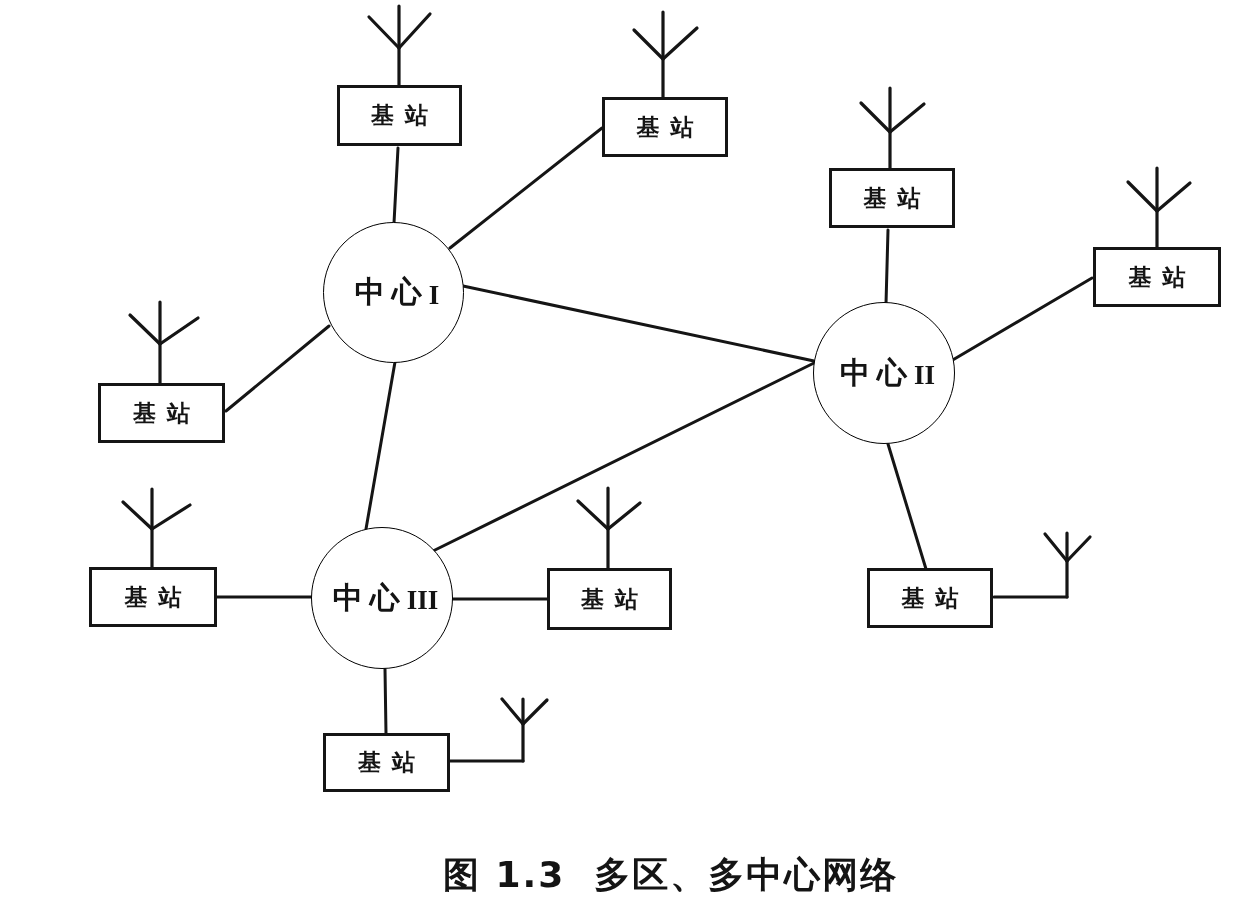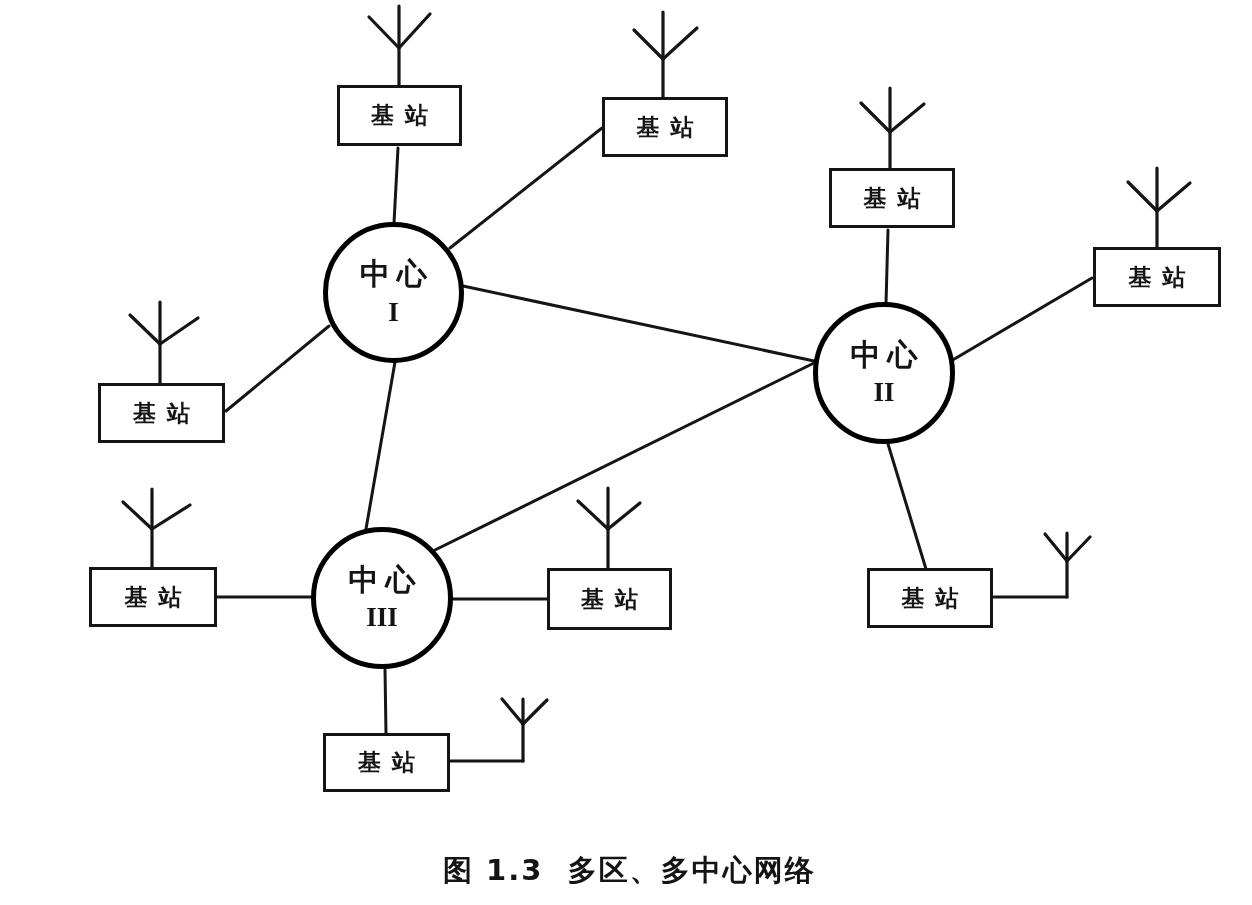--- a/index.html
+++ b/index.html
@@ -40,25 +40,25 @@
     font-weight: bold;
     letter-spacing: 11px;
     margin-left: 11px; 
     white-space: nowrap;
     line-height: 1;
   }
   
   .cnode {
     position: absolute;
     box-sizing: border-box;
-    border: 5px solid #000000;
+    border: 1px solid #000000;
     border-radius: 50%;
     background: #ffffff;
     display: flex;
-    flex-direction: column;
+    flex-direction: row;
     align-items: center;
     justify-content: center;
   }
   .cnode .cname {
     font-size: 30px;
     font-weight: bold;
     letter-spacing: 7px;
     margin-left: 7px;
     line-height: 1.15;
     white-space: nowrap;
@@ -67,21 +67,21 @@
     font-family: "Liberation Serif", "DejaVu Serif", serif;
     font-size: 27px;
     font-weight: bold;
     line-height: 1.1;
     margin-top: 6px;
   }
   .caption {
     position: absolute;
     left: 443px;
     top: 853px;
-    font-size: 29px;
+    font-size: 36px;
     font-weight: bold;
     letter-spacing: 2px;
     white-space: pre;
     line-height: 1.2;
   }
 </style>
 </head>
 <body>
 
 <div class="stage">

